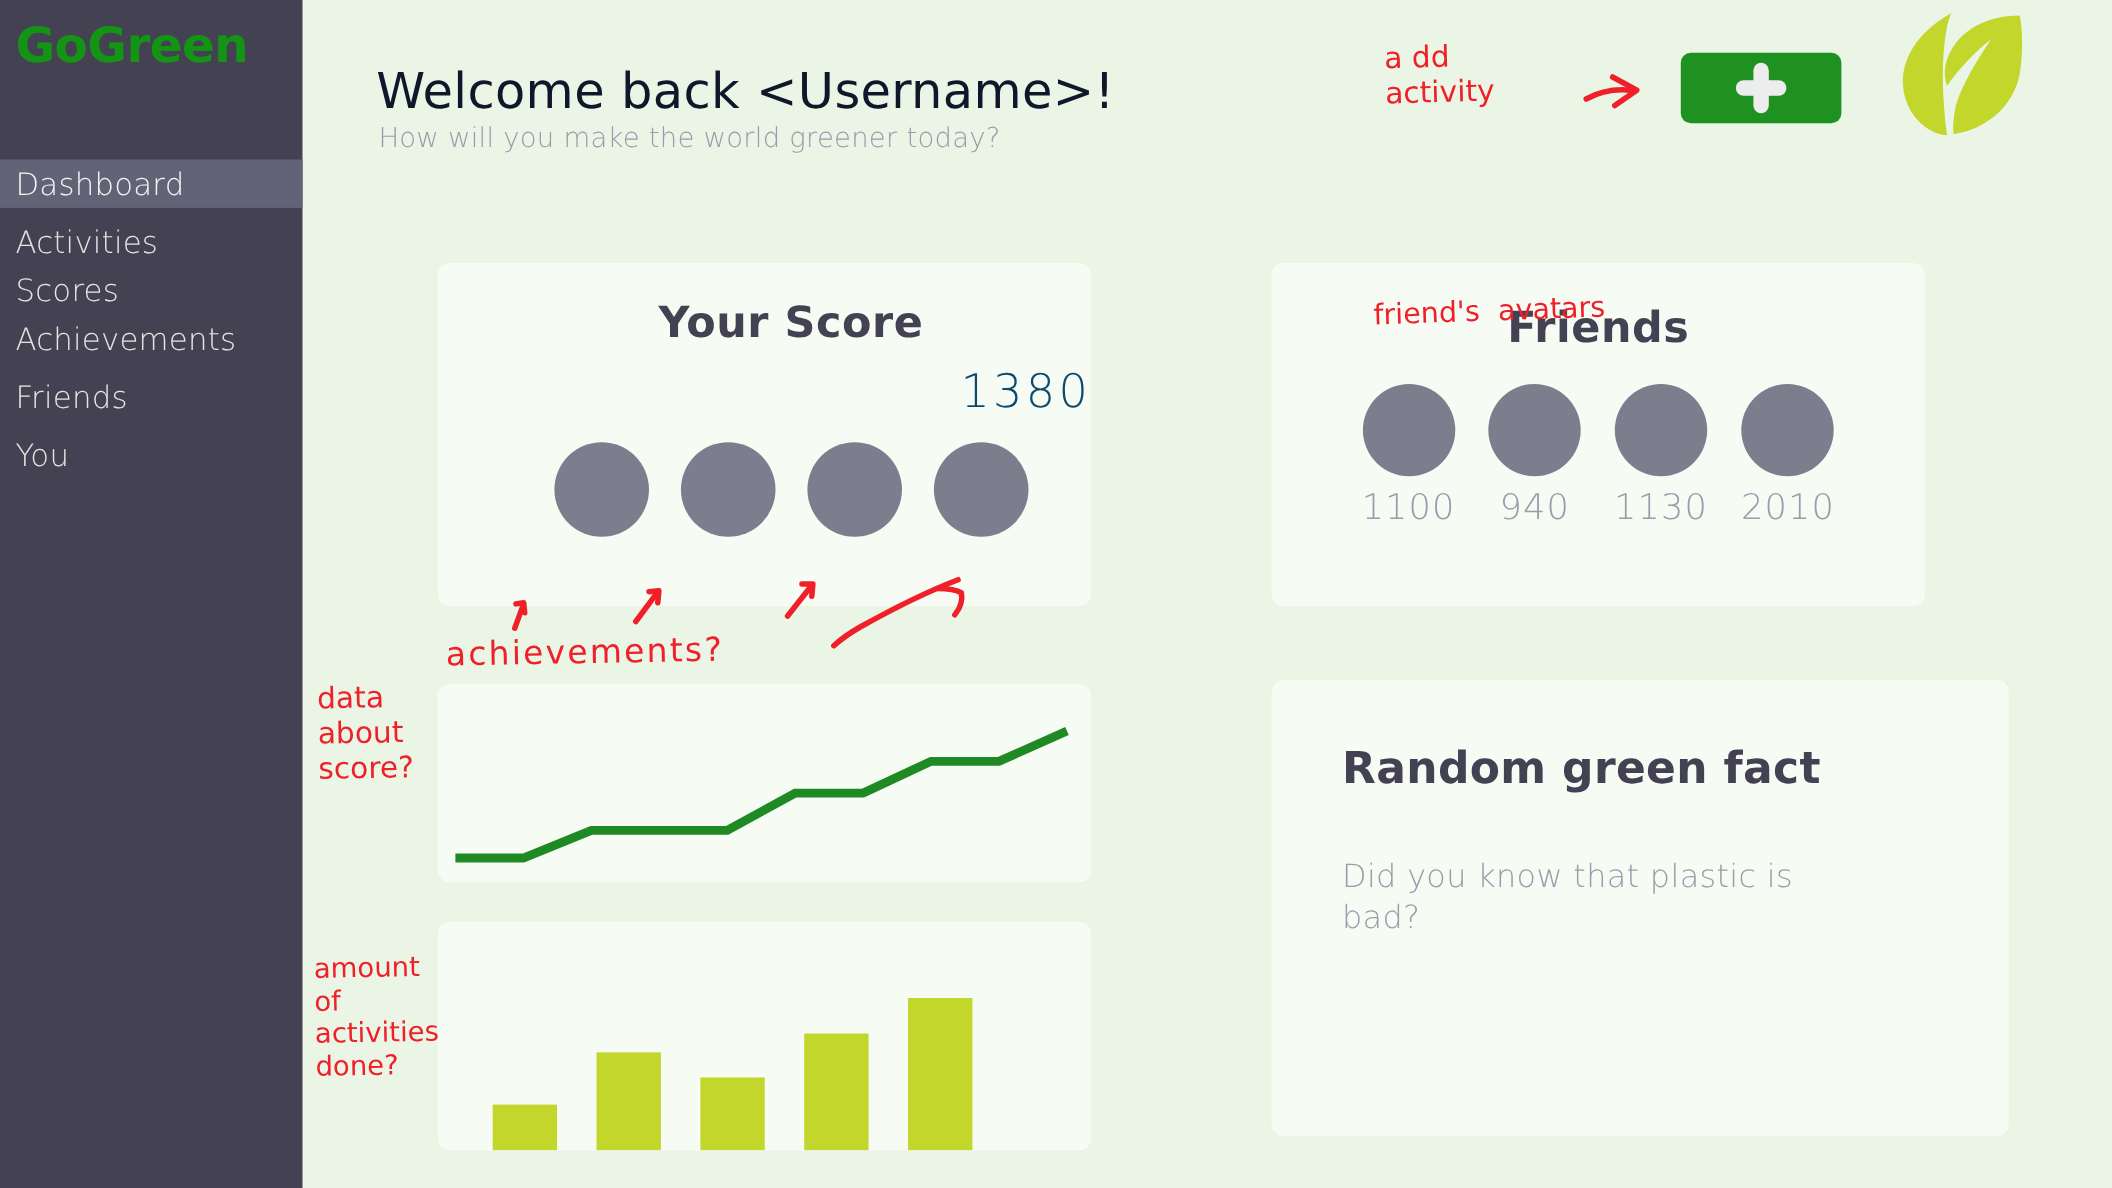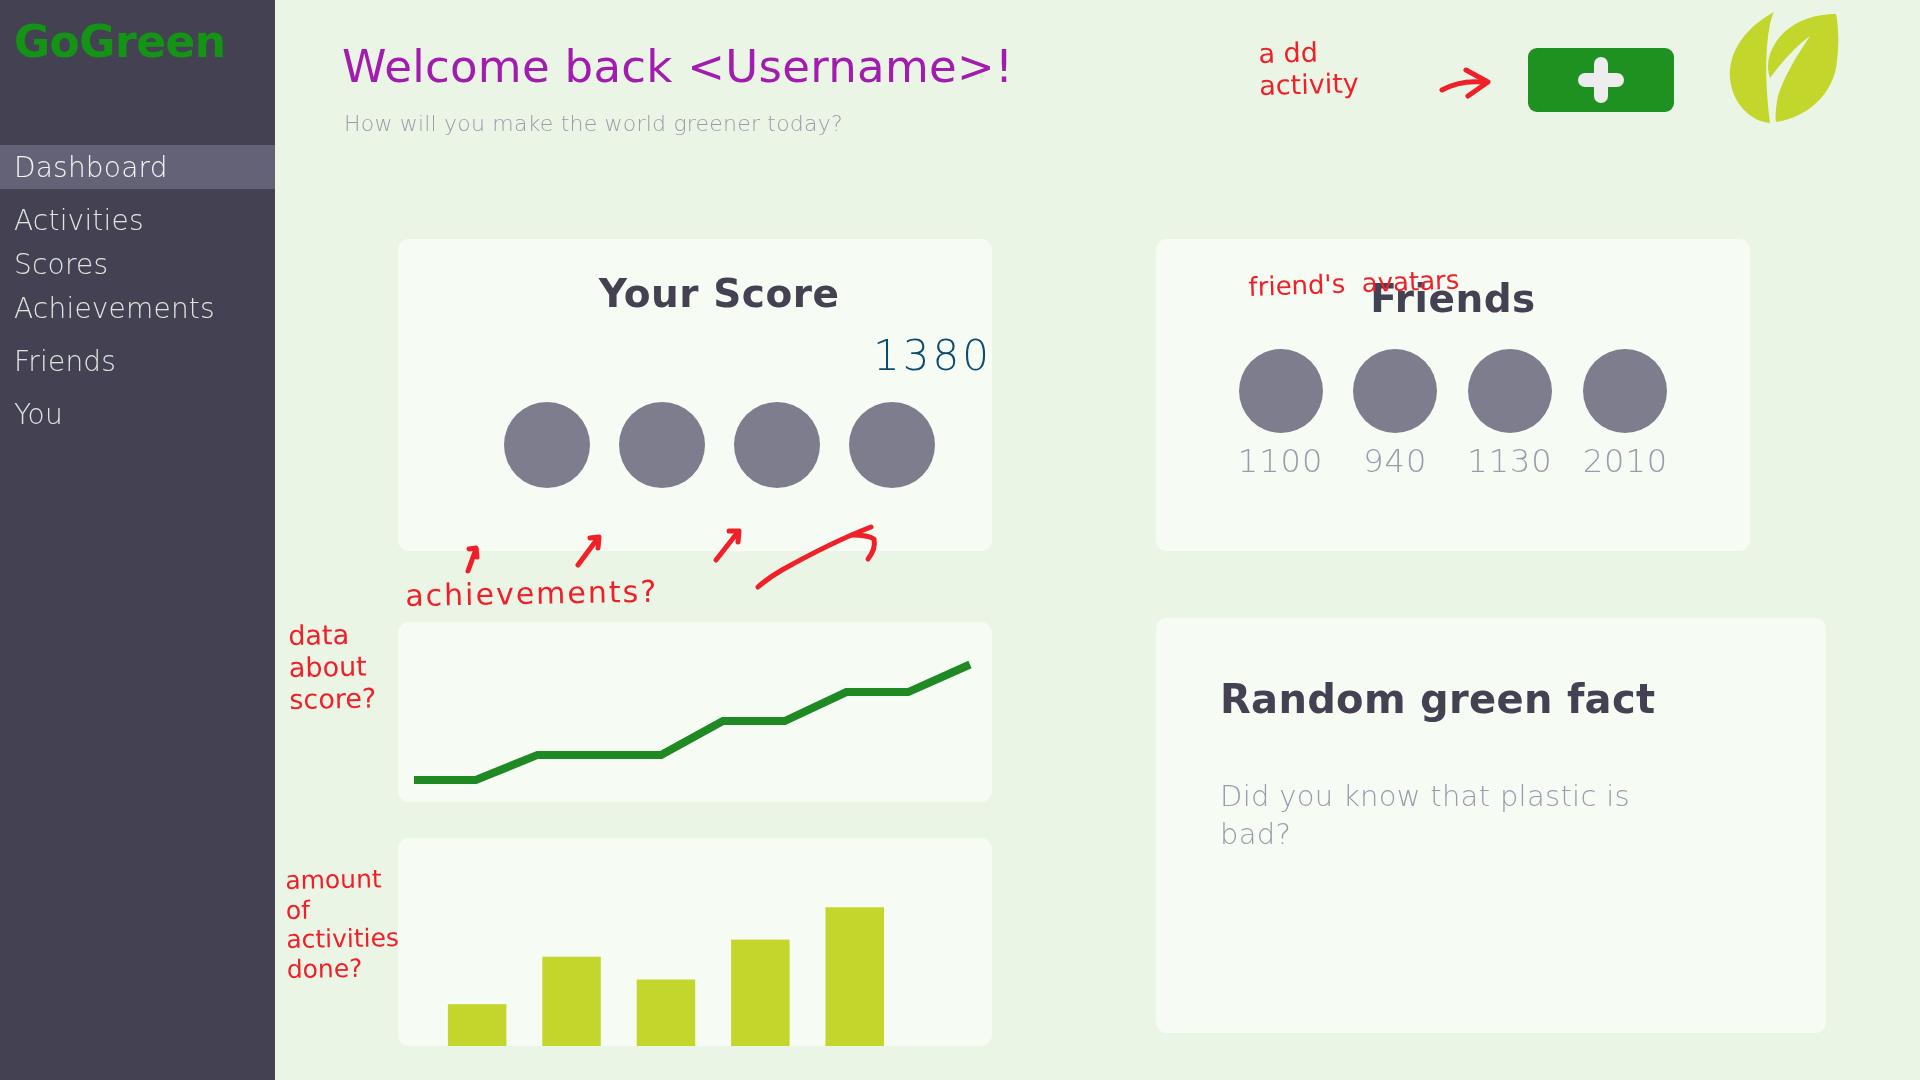--- a/index.html
+++ b/index.html
@@ -31,28 +31,28 @@
     padding-left:14px;
     font-size:28px; font-weight:300;
     color:#dfe6df;
     letter-spacing:0.2px;
   }
   .nav-item.active { background:#646277; color:#f2f5f2; }
   .nav-item.gap { margin-top:9px; }
 
   
   .welcome-title {
-    position:absolute; left:342px; top:44px;
+    position:absolute; left:342px; top:60px;
     font-size:45px; font-weight:400;
-    color:#a21caf; letter-spacing:0.3px;
+    color:#0f172a; letter-spacing:0.3px;
     line-height:1;
   }
   .welcome-sub {
     position:absolute; left:344px; top:113px;
-    font-size:22px; font-weight:300;
+    font-size:25px; font-weight:300;
     color:#9a9bab; letter-spacing:0.2px;
     line-height:1;
   }
 
   
   .add-btn {
     position:absolute; left:1528px; top:48px;
     width:146px; height:64px;
     background:#1f9120; border-radius:9px;
     display:flex; align-items:center; justify-content:center;

